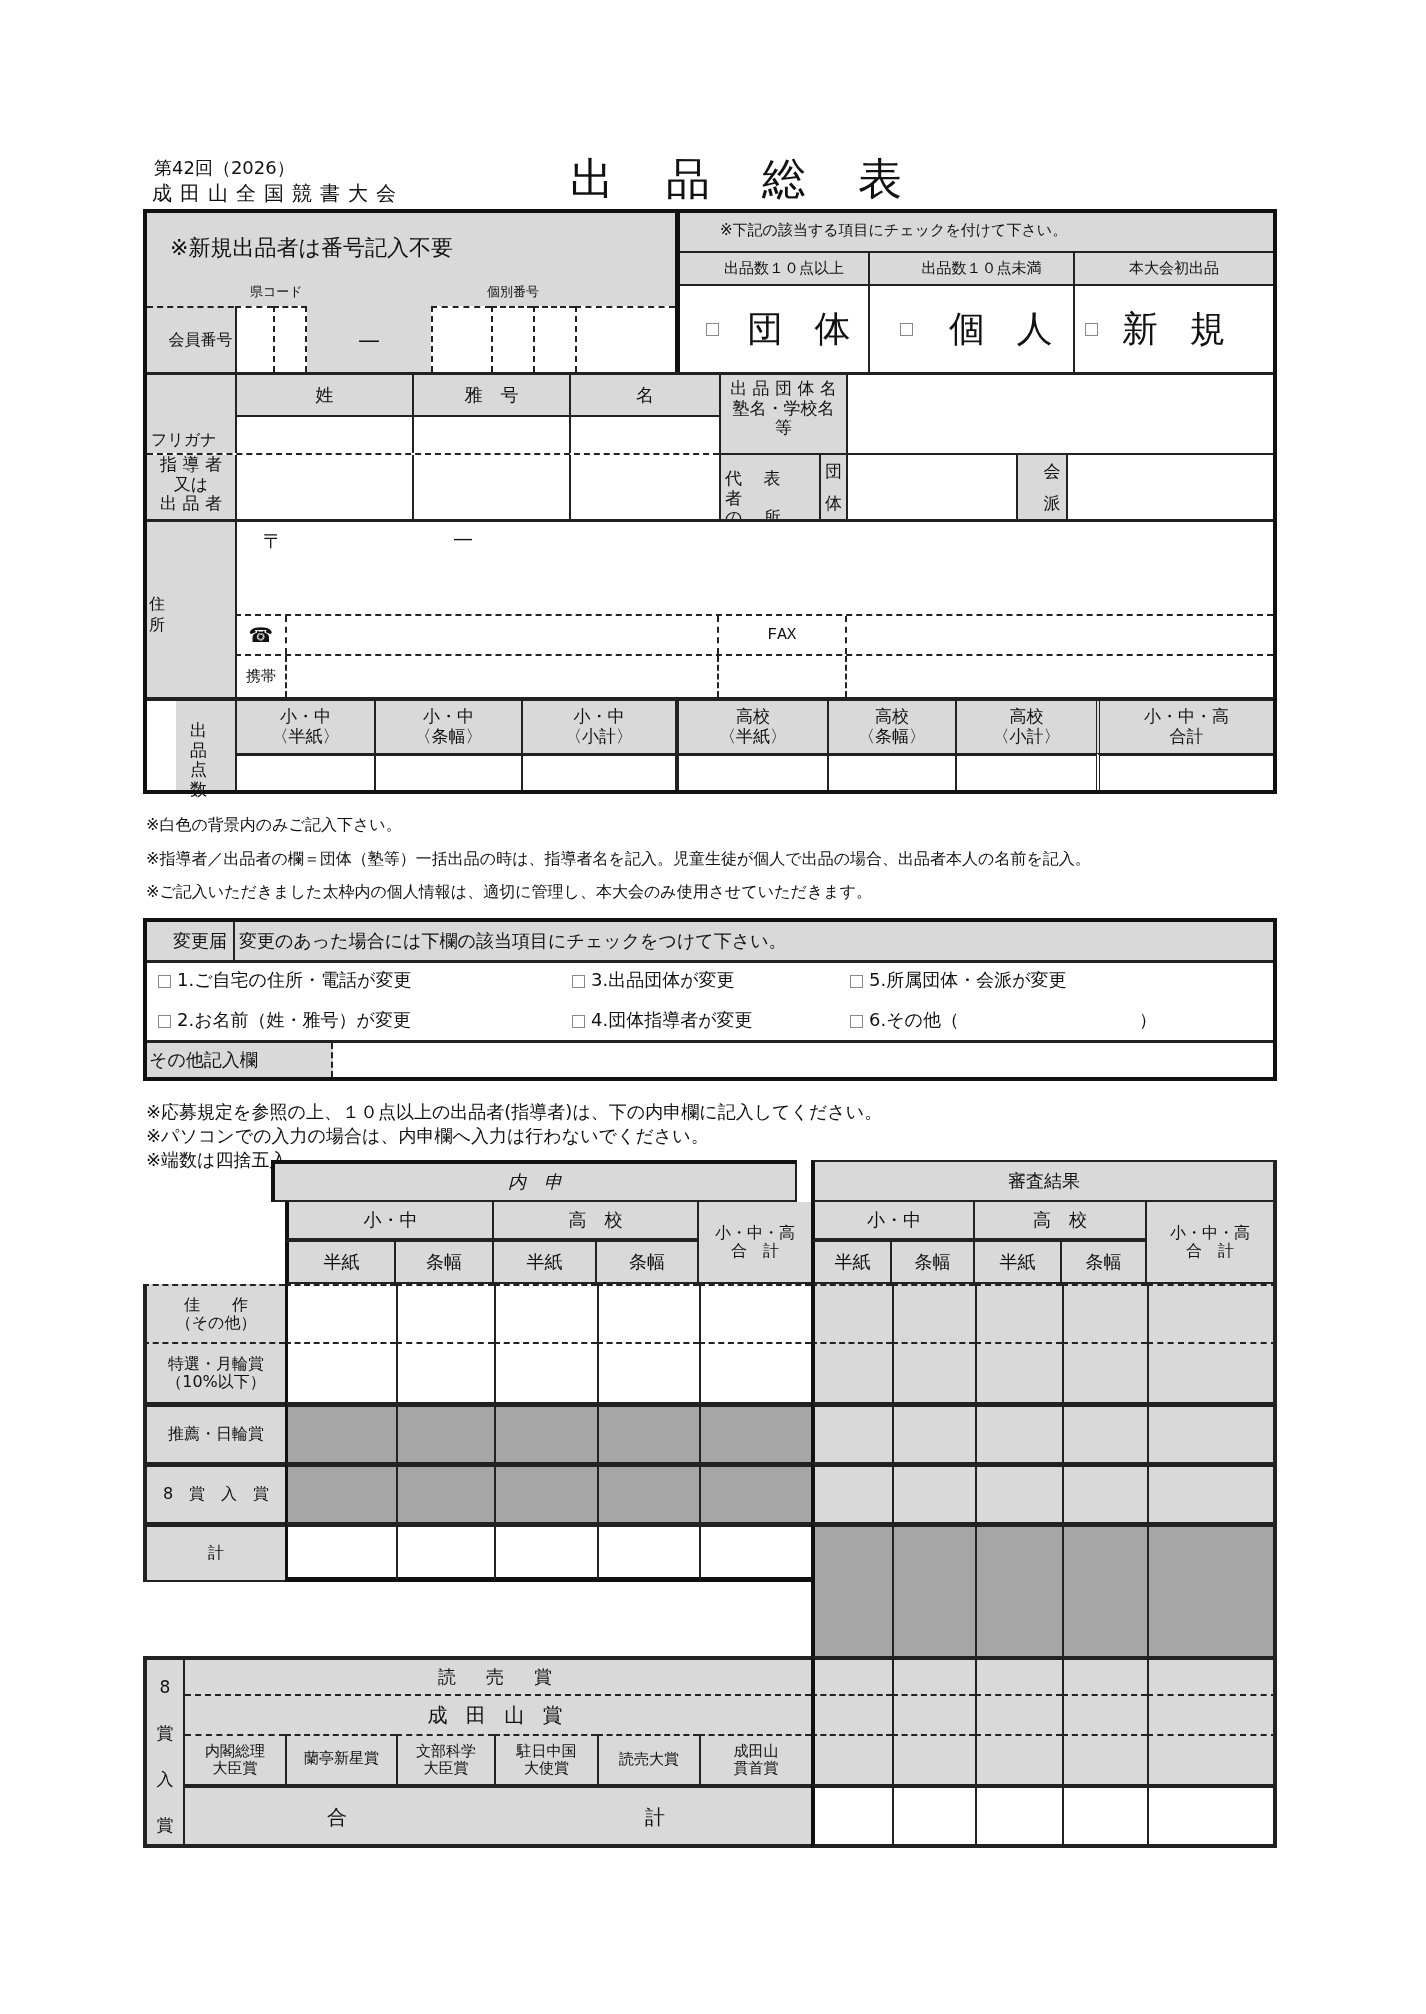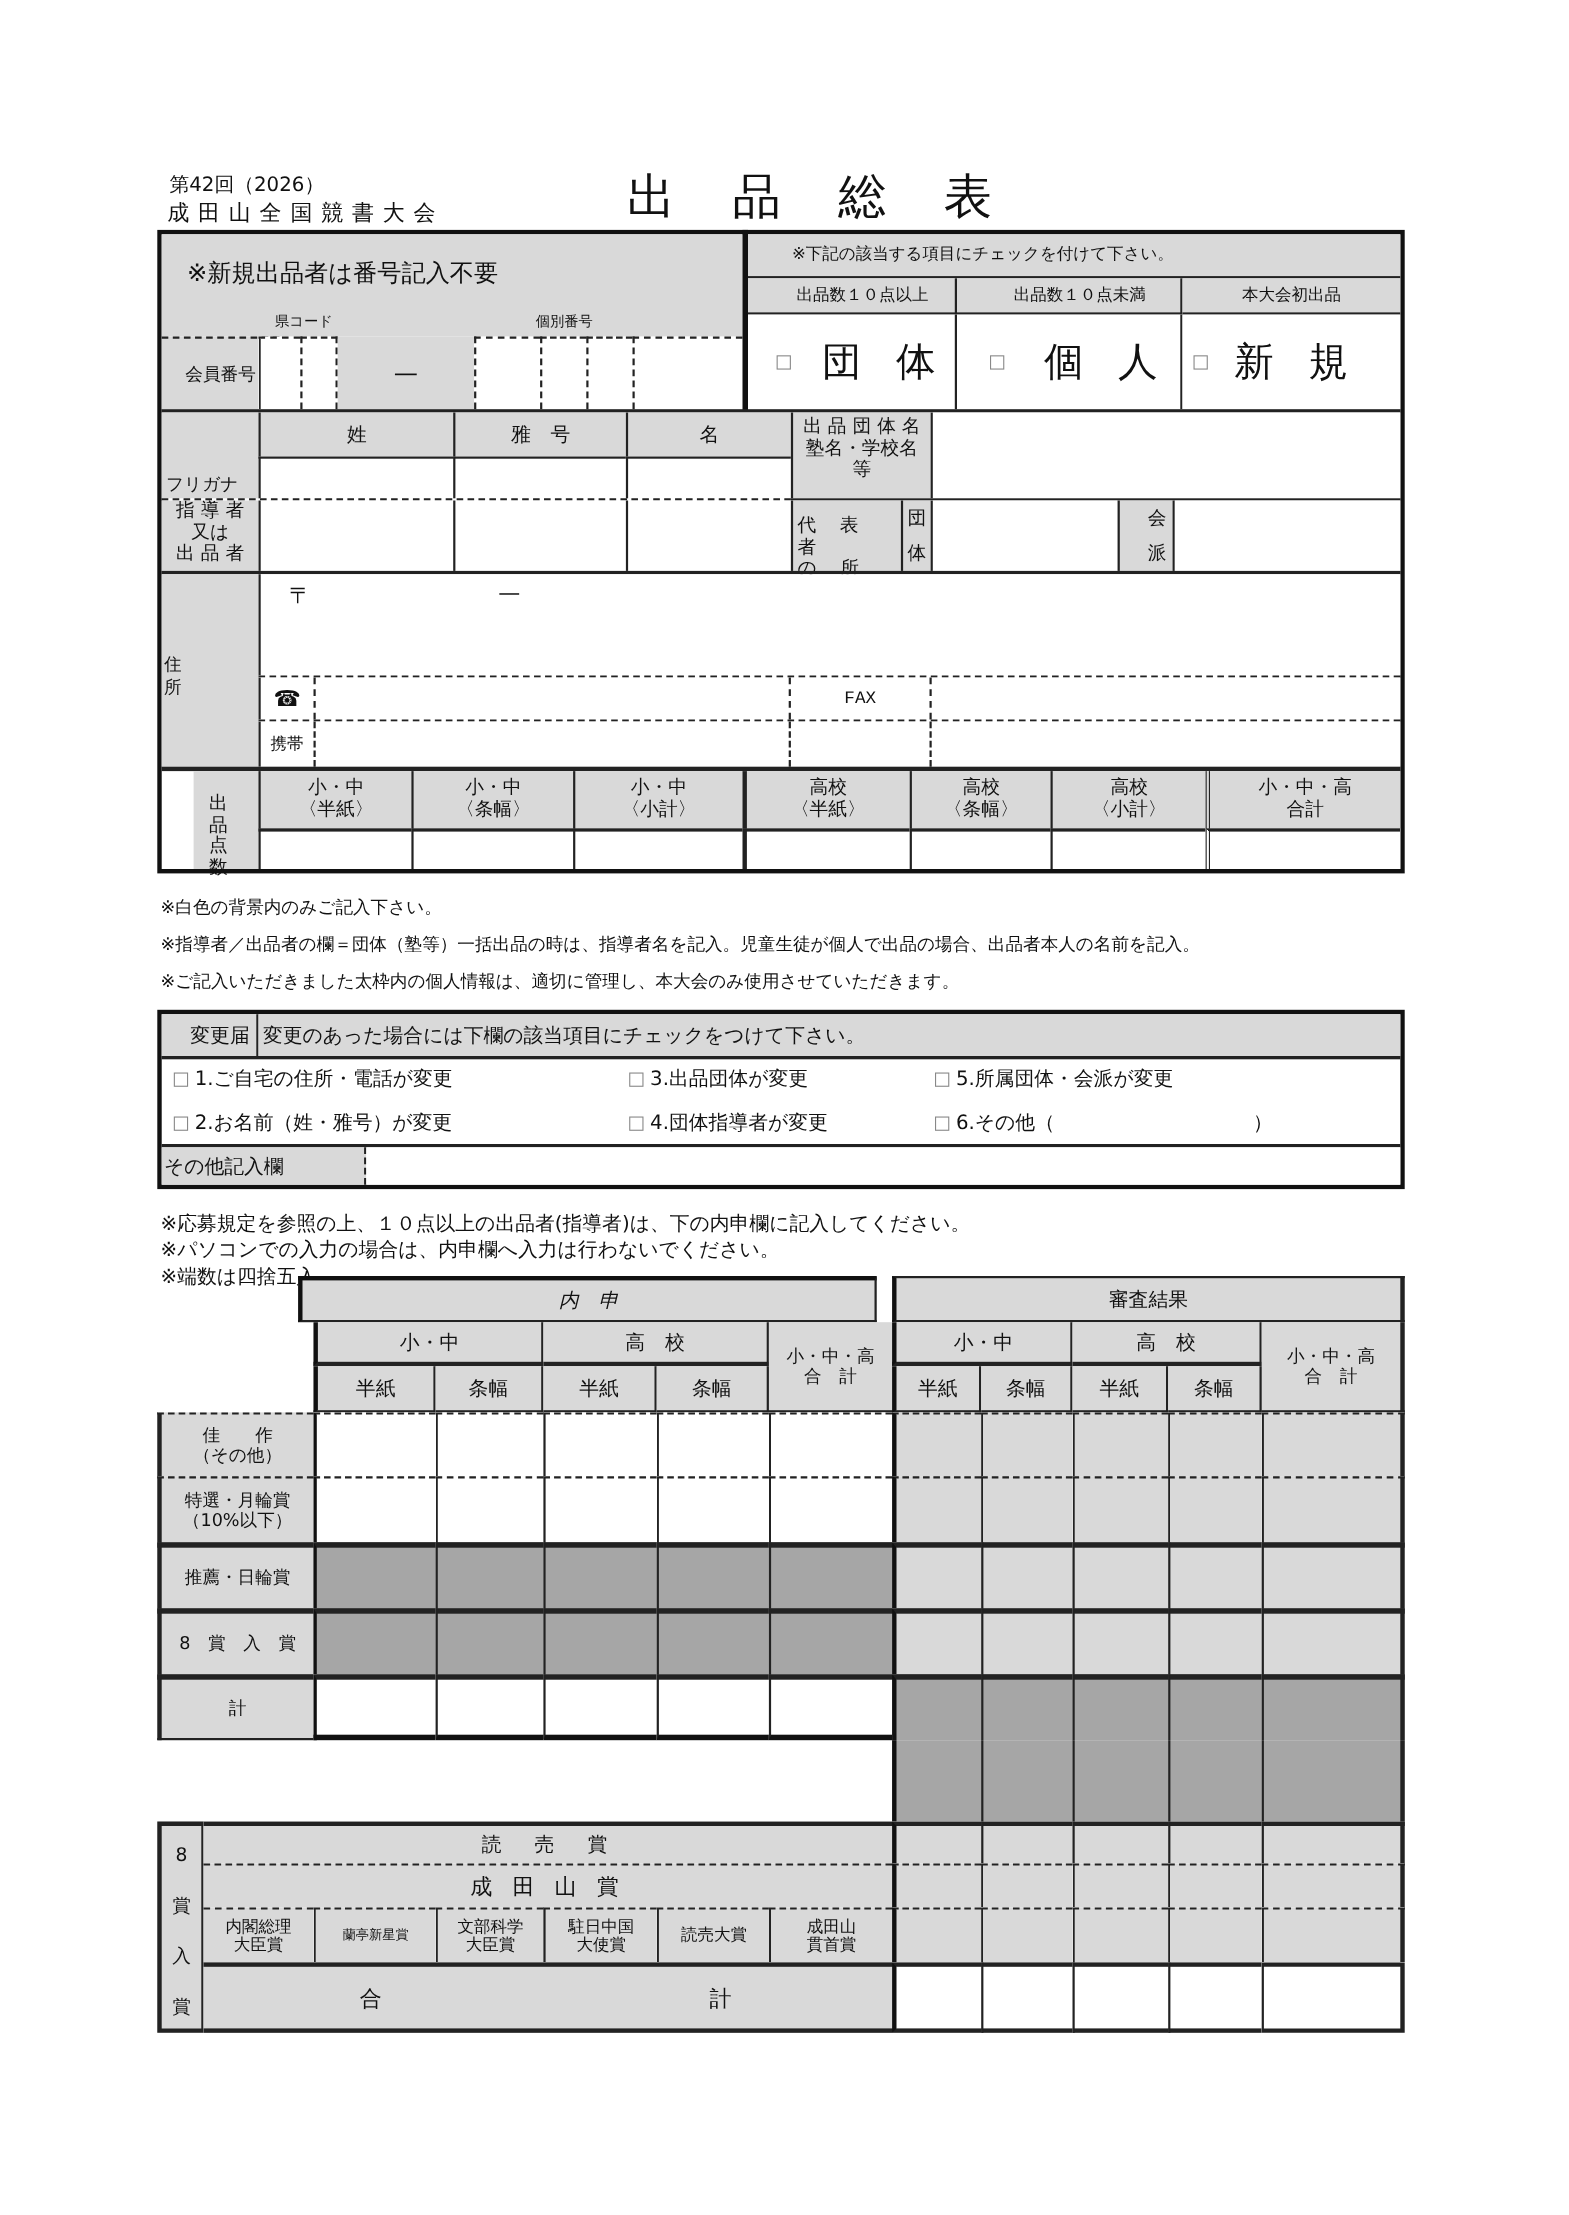--- a/index.html
+++ b/index.html
@@ -253,21 +253,21 @@
 
 <div class="abs g" style="left:143px;top:1656px;width:42px;height:192px;border:4px solid #222;border-right:2px solid #222;font-size:17px;white-space:pre-line;text-align:center;line-height:46px;padding-top:4px;">8
 賞
 入
 賞</div>
 <div class="abs g c t18" style="left:185px;top:1656px;width:626px;height:38px;border-top:4px solid #222;letter-spacing:6px;">読　売　賞</div>
 <div class="abs g c t20" style="left:185px;top:1694px;width:626px;height:40px;border-top:2px dashed #222;letter-spacing:6px;">成 田 山 賞</div>
 <div id="prize-row">
     <div class="abs g c lh" style="left: 185px; top: 1734px; width: 100px; height: 50px; font-size: 15px; white-space: pre-line; border-top: 2px dashed rgb(34, 34, 34);">内閣総理
 大臣賞</div>
-    <div class="abs g c lh" style="left: 285px; top: 1734px; width: 111px; height: 50px; font-size: 12px; white-space: pre-line; border-top: 2px dashed rgb(34, 34, 34); border-left: 2px solid rgb(34, 34, 34);">蘭亭新星賞</div>
+    <div class="abs g c lh" style="left: 285px; top: 1734px; width: 111px; height: 50px; font-size: 15px; white-space: pre-line; border-top: 2px dashed rgb(34, 34, 34); border-left: 2px solid rgb(34, 34, 34); font-family: Liberation Mono, monospace;">蘭亭新星賞</div>
     <div class="abs g c lh" style="left: 396px; top: 1734px; width: 98px; height: 50px; font-size: 15px; white-space: pre-line; border-top: 2px dashed rgb(34, 34, 34); border-left: 2px solid rgb(34, 34, 34);">文部科学
 大臣賞</div>
     <div class="abs g c lh" style="left: 494px; top: 1734px; width: 103px; height: 50px; font-size: 15px; white-space: pre-line; border-top: 2px dashed rgb(34, 34, 34); border-left: 2px solid rgb(34, 34, 34);">駐日中国
 大使賞</div>
     <div class="abs g c lh" style="left: 597px; top: 1734px; width: 102px; height: 50px; font-size: 15px; white-space: pre-line; border-top: 2px dashed rgb(34, 34, 34); border-left: 2px solid rgb(34, 34, 34);">読売大賞</div>
     <div class="abs g c lh" style="left: 699px; top: 1734px; width: 112px; height: 50px; font-size: 15px; white-space: pre-line; border-top: 2px dashed rgb(34, 34, 34); border-left: 2px solid rgb(34, 34, 34);">成田山
 貫首賞</div>
   </div>
 <div class="abs g" style="left:185px;top:1784px;width:626px;height:64px;border-top:4px solid #222;border-bottom:4px solid #222;">
   <span class="abs t20" style="left:142px;top:16px;">合</span>

